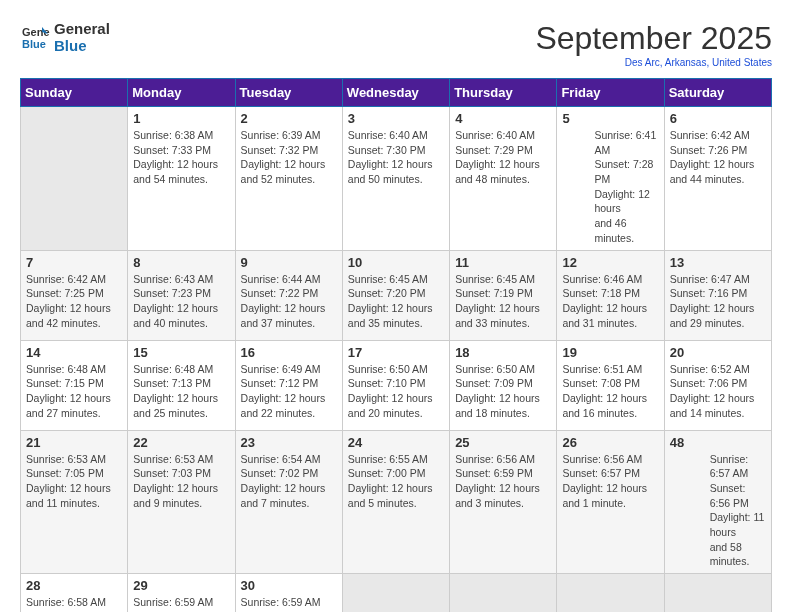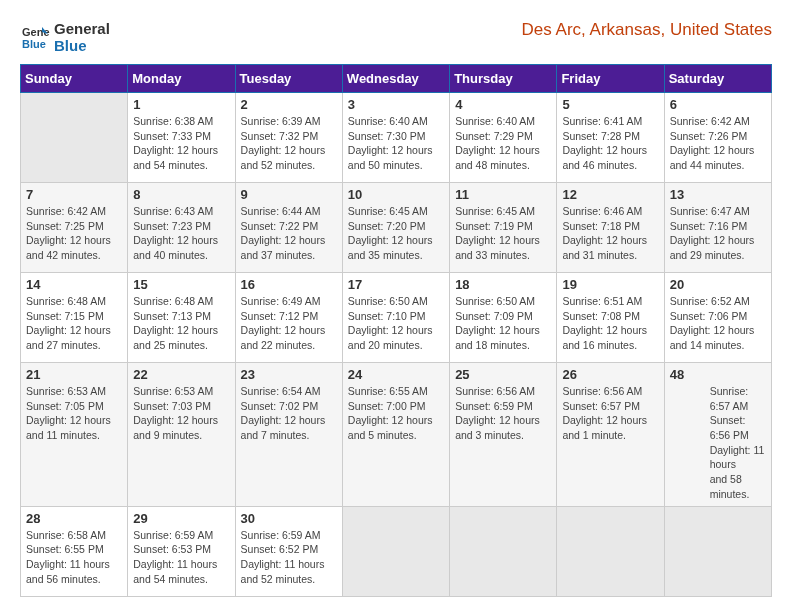--- a/index.html
+++ b/index.html
@@ -27,22 +27,22 @@
     }
     .title-block {
       text-align: right;
     }
     .month-title {
       font-size: 32px;
       font-weight: normal;
       color: #333;
     }
     .subtitle {
-      font-size: 17px;
-      color: #c2410c;
+      font-size: 10px;
+      color: #1d4ed8;
     }
     table {
       width: 100%;
       border-collapse: collapse;
       font-size: 11px;
     }
     thead tr th {
       background-color: #4c1d95;
       color: #fff;
       padding: 6px 4px;
@@ -90,20 +90,21 @@
       <text x="2" y="14" font-size="11" font-weight="bold" fill="#333">General</text>
       <text x="2" y="26" font-size="11" font-weight="bold" fill="#1a6faf">Blue</text>
       <polygon points="22,5 28,12 22,10" fill="#1a6faf"></polygon>
     </svg>
     <div>
       <div style="font-size:15px;font-weight:bold;color:#333;">General</div>
       <div style="font-size:15px;font-weight:bold;color:#1a6faf;">Blue</div>
     </div>
   </div>
   <div class="title-block">
+    <div class="month-title">September 2025</div>
     <div class="subtitle">Des Arc, Arkansas, United States</div>
   </div>
 </div>
 
 <table>
   <thead>
     <tr>
     <th>Sunday</th>
         <th>Monday</th>
         <th>Tuesday</th>
@@ -139,21 +140,21 @@
         </td>
         <td>
           <span class="day-num">4</span>
           <div class="cell-info" style="white-space: pre-line;">Sunrise: 6:40 AM
 Sunset: 7:29 PM
 Daylight: 12 hours
 and 48 minutes.</div>
         </td>
         <td>
           <span class="day-num">5</span>
-          <div class="cell-info" style="white-space: pre-line;">Sunrise: 6:41 AM
+          <div class="cell-info" style="white-space: pre-line; margin-left: 32px;">Sunrise: 6:41 AM
 Sunset: 7:28 PM
 Daylight: 12 hours
 and 46 minutes.</div>
         </td>
         <td>
           <span class="day-num">6</span>
           <div class="cell-info" style="white-space: pre-line;">Sunrise: 6:42 AM
 Sunset: 7:26 PM
 Daylight: 12 hours
 and 44 minutes.</div>

